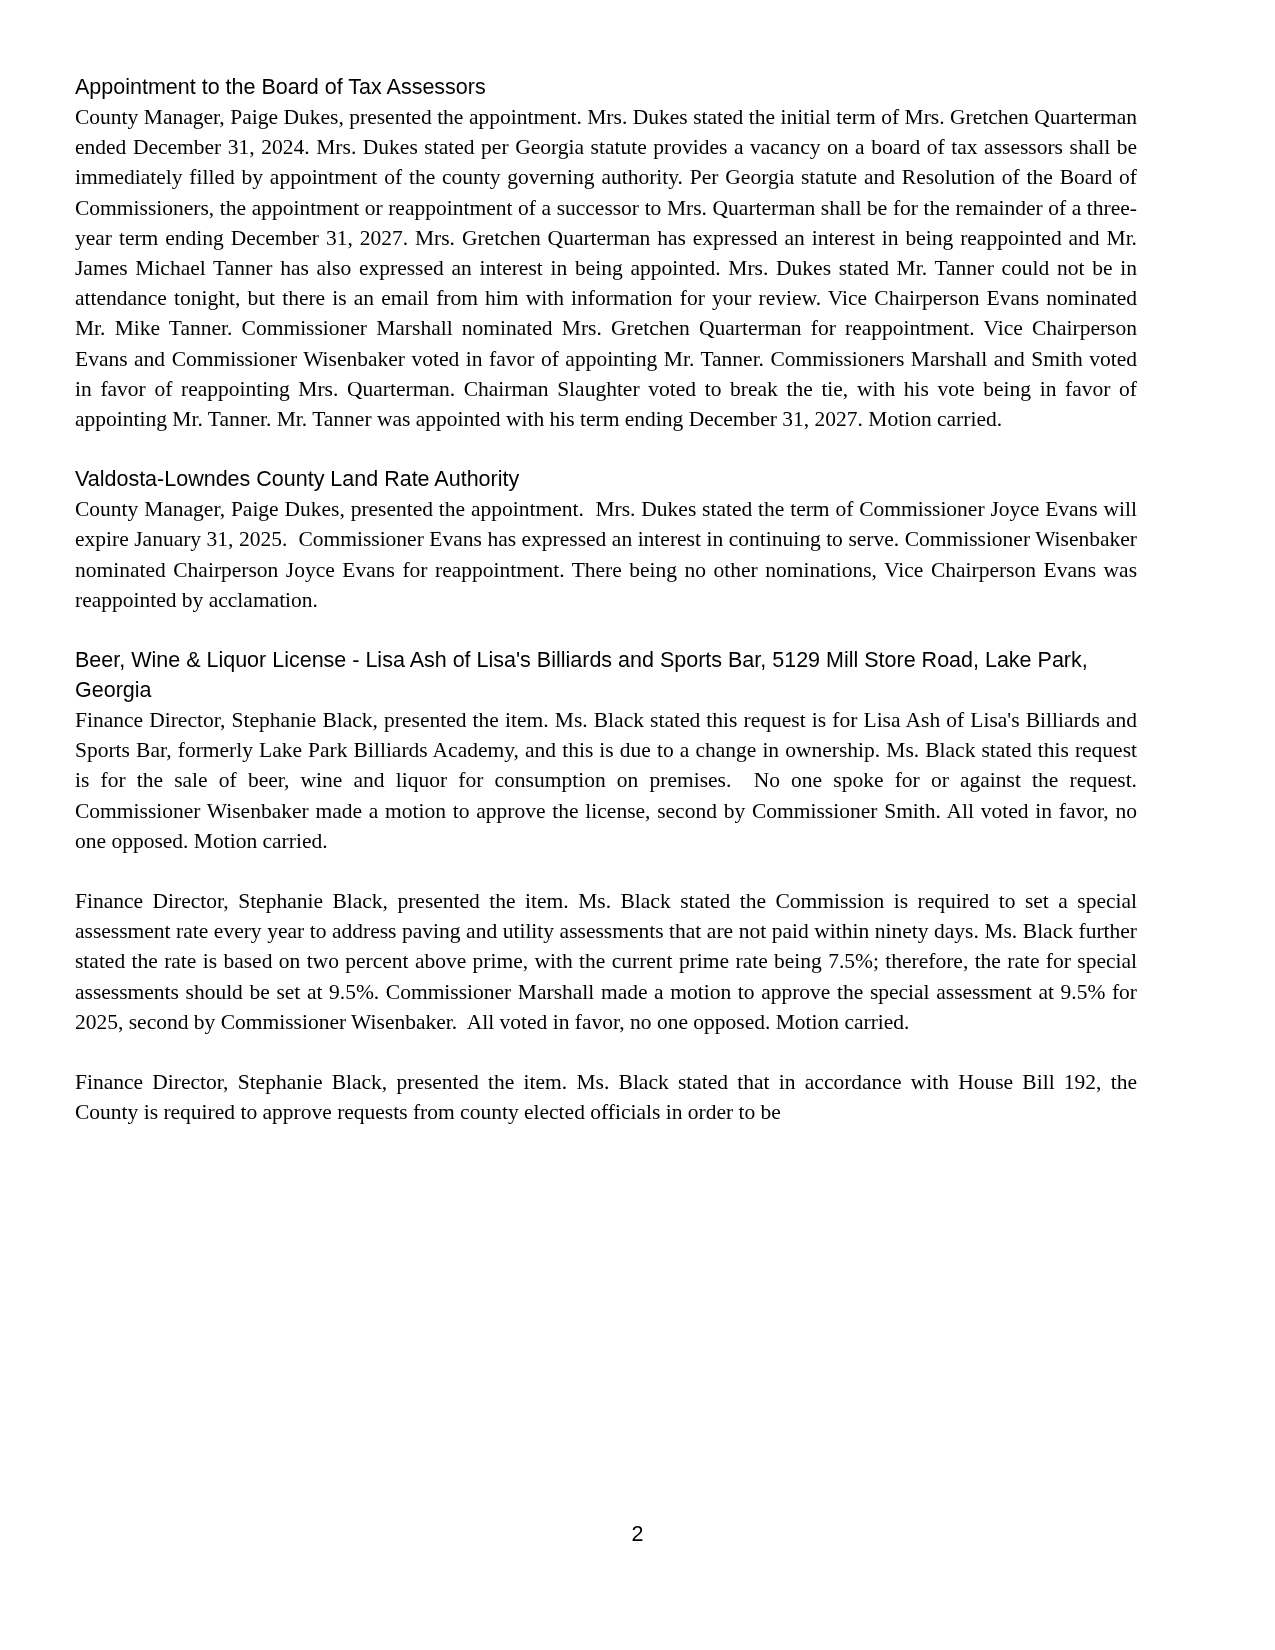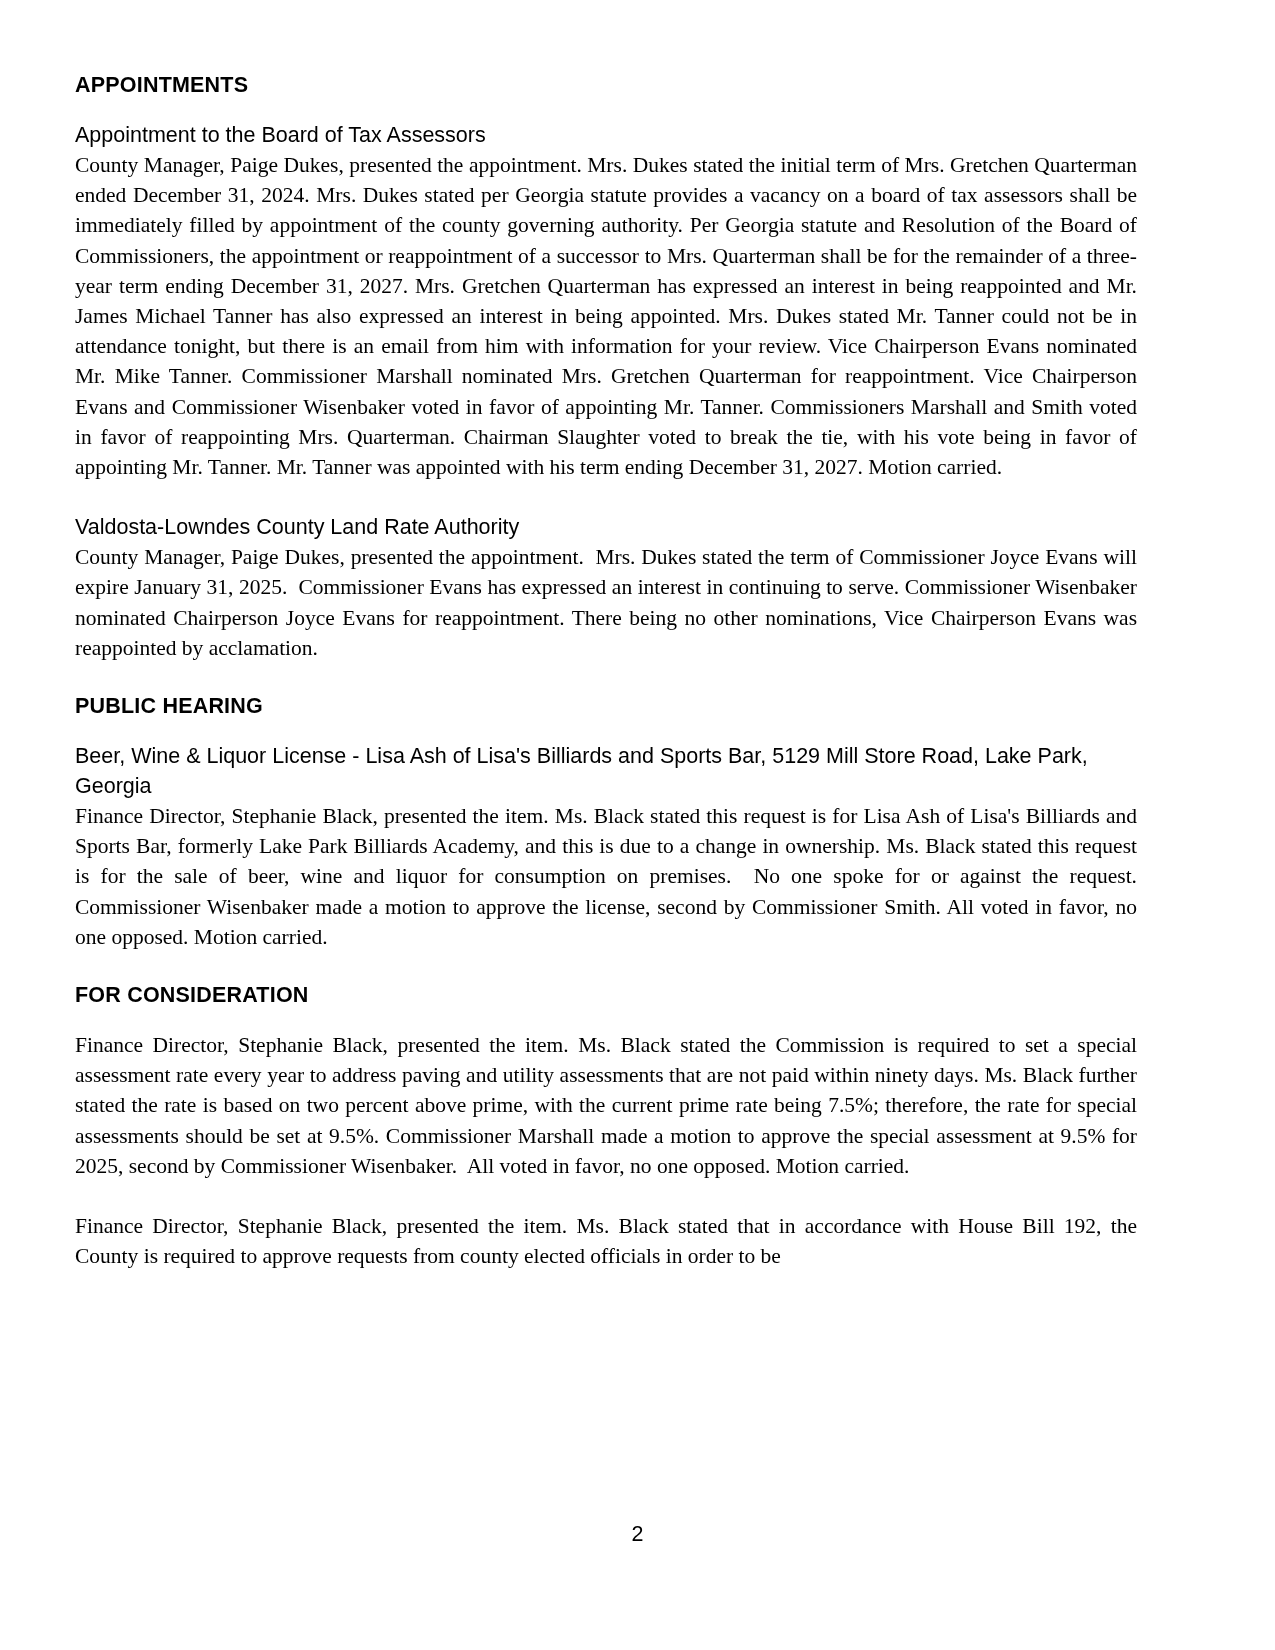--- a/index.html
+++ b/index.html
@@ -66,40 +66,37 @@
     font-size: 21.5px;
     line-height: 26px;
   }
 </style>
 </head>
 <body>
 
 <div class="page">
   <div class="content">
 
-    <h2 class="section-title">APPOINTMENTS</h2>
 
     <div class="item">
       <div class="item-heading">Appointment to the Board of Tax Assessors</div>
       <div class="item-body">County Manager, Paige Dukes, presented the appointment. Mrs. Dukes stated the initial term of Mrs. Gretchen Quarterman ended December 31, 2024. Mrs. Dukes stated per Georgia statute provides a vacancy on a board of tax assessors shall be immediately filled by appointment of the county governing authority. Per Georgia statute and Resolution of the Board of Commissioners, the appointment or reappointment of a successor to Mrs. Quarterman shall be for the remainder of a three-year term ending December 31, 2027. Mrs. Gretchen Quarterman has expressed an interest in being reappointed and Mr. James Michael Tanner has also expressed an interest in being appointed. Mrs. Dukes stated Mr. Tanner could not be in attendance tonight, but there is an email from him with information for your review. Vice Chairperson Evans nominated Mr. Mike Tanner. Commissioner Marshall nominated Mrs. Gretchen Quarterman for reappointment. Vice Chairperson Evans and Commissioner Wisenbaker voted in favor of appointing Mr. Tanner. Commissioners Marshall and Smith voted in favor of reappointing Mrs. Quarterman. Chairman Slaughter voted to break the tie, with his vote being in favor of appointing Mr. Tanner. Mr. Tanner was appointed with his term ending December 31, 2027. Motion carried.</div>
     </div>
 
     <div class="item">
       <div class="item-heading">Valdosta-Lowndes County Land Rate Authority</div>
       <div class="item-body">County Manager, Paige Dukes, presented the appointment.  Mrs. Dukes stated the term of Commissioner Joyce Evans will expire January 31, 2025.  Commissioner Evans has expressed an interest in continuing to serve. Commissioner Wisenbaker nominated Chairperson Joyce Evans for reappointment. There being no other nominations, Vice Chairperson Evans was reappointed by acclamation.</div>
     </div>
 
-    <h2 class="section-title">PUBLIC HEARING</h2>
 
     <div class="item">
       <div class="item-heading">Beer, Wine &amp; Liquor License - Lisa Ash of Lisa's Billiards and Sports Bar, 5129 Mill Store Road, Lake Park, Georgia</div>
       <div class="item-body">Finance Director, Stephanie Black, presented the item. Ms. Black stated this request is for Lisa Ash of Lisa's Billiards and Sports Bar, formerly Lake Park Billiards Academy, and this is due to a change in ownership. Ms. Black stated this request is for the sale of beer, wine and liquor for consumption on premises.  No one spoke for or against the request.  Commissioner Wisenbaker made a motion to approve the license, second by Commissioner Smith. All voted in favor, no one opposed. Motion carried.</div>
     </div>
 
-    <h2 class="section-title">FOR CONSIDERATION</h2>
 
     <div class="item">
       <div class="item-body">Finance Director, Stephanie Black, presented the item. Ms. Black stated the Commission is required to set a special assessment rate every year to address paving and utility assessments that are not paid within ninety days. Ms. Black further stated the rate is based on two percent above prime, with the current prime rate being 7.5%; therefore, the rate for special assessments should be set at 9.5%. Commissioner Marshall made a motion to approve the special assessment at 9.5% for 2025, second by Commissioner Wisenbaker.  All voted in favor, no one opposed. Motion carried.</div>
     </div>
 
     <div class="item">
       <div class="item-body">Finance Director, Stephanie Black, presented the item. Ms. Black stated that in accordance with House Bill 192, the County is required to approve requests from county elected officials in order to be</div>
     </div>
 
   </div>

